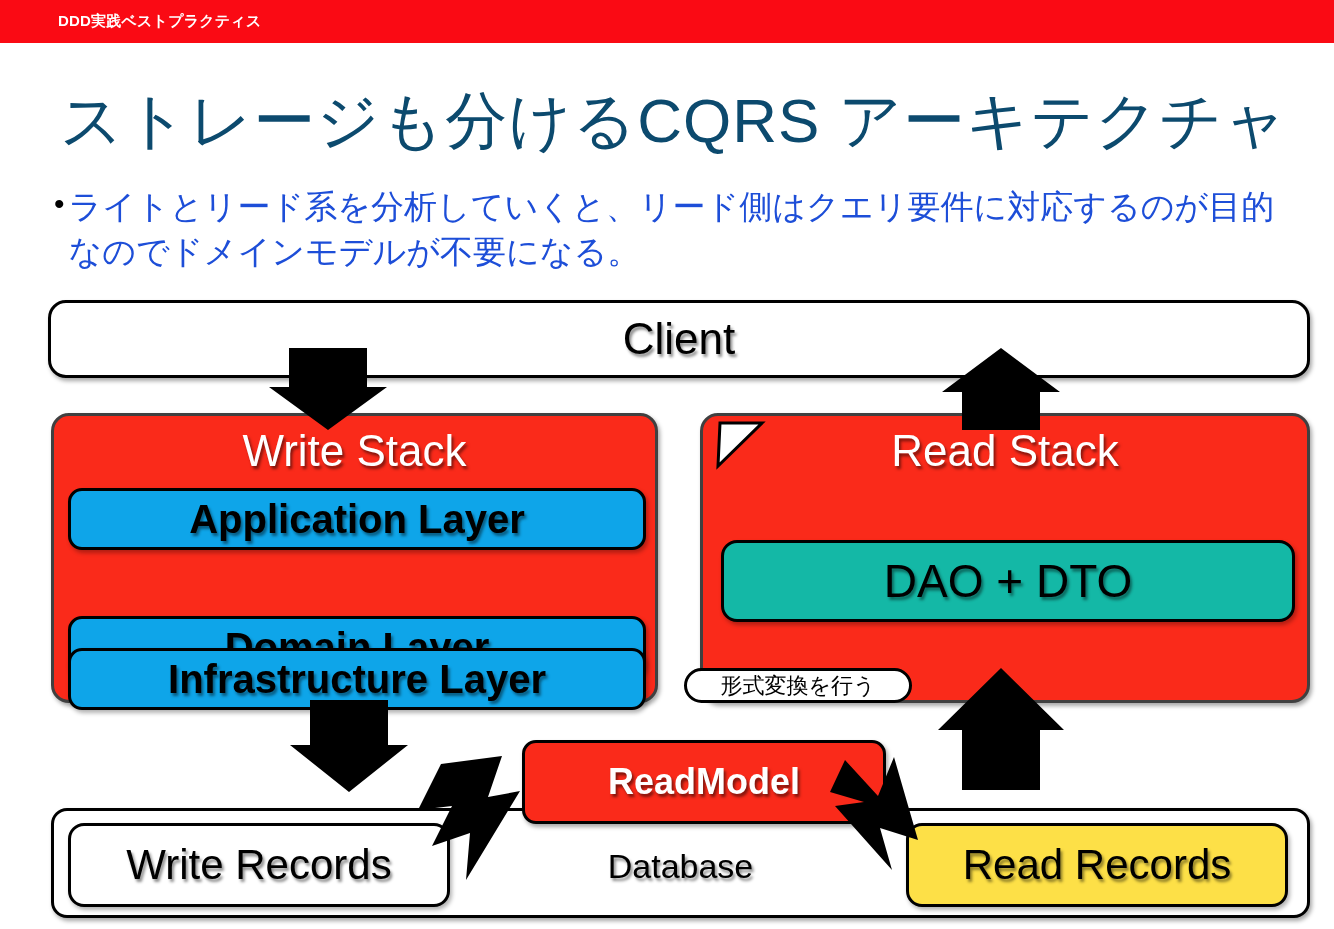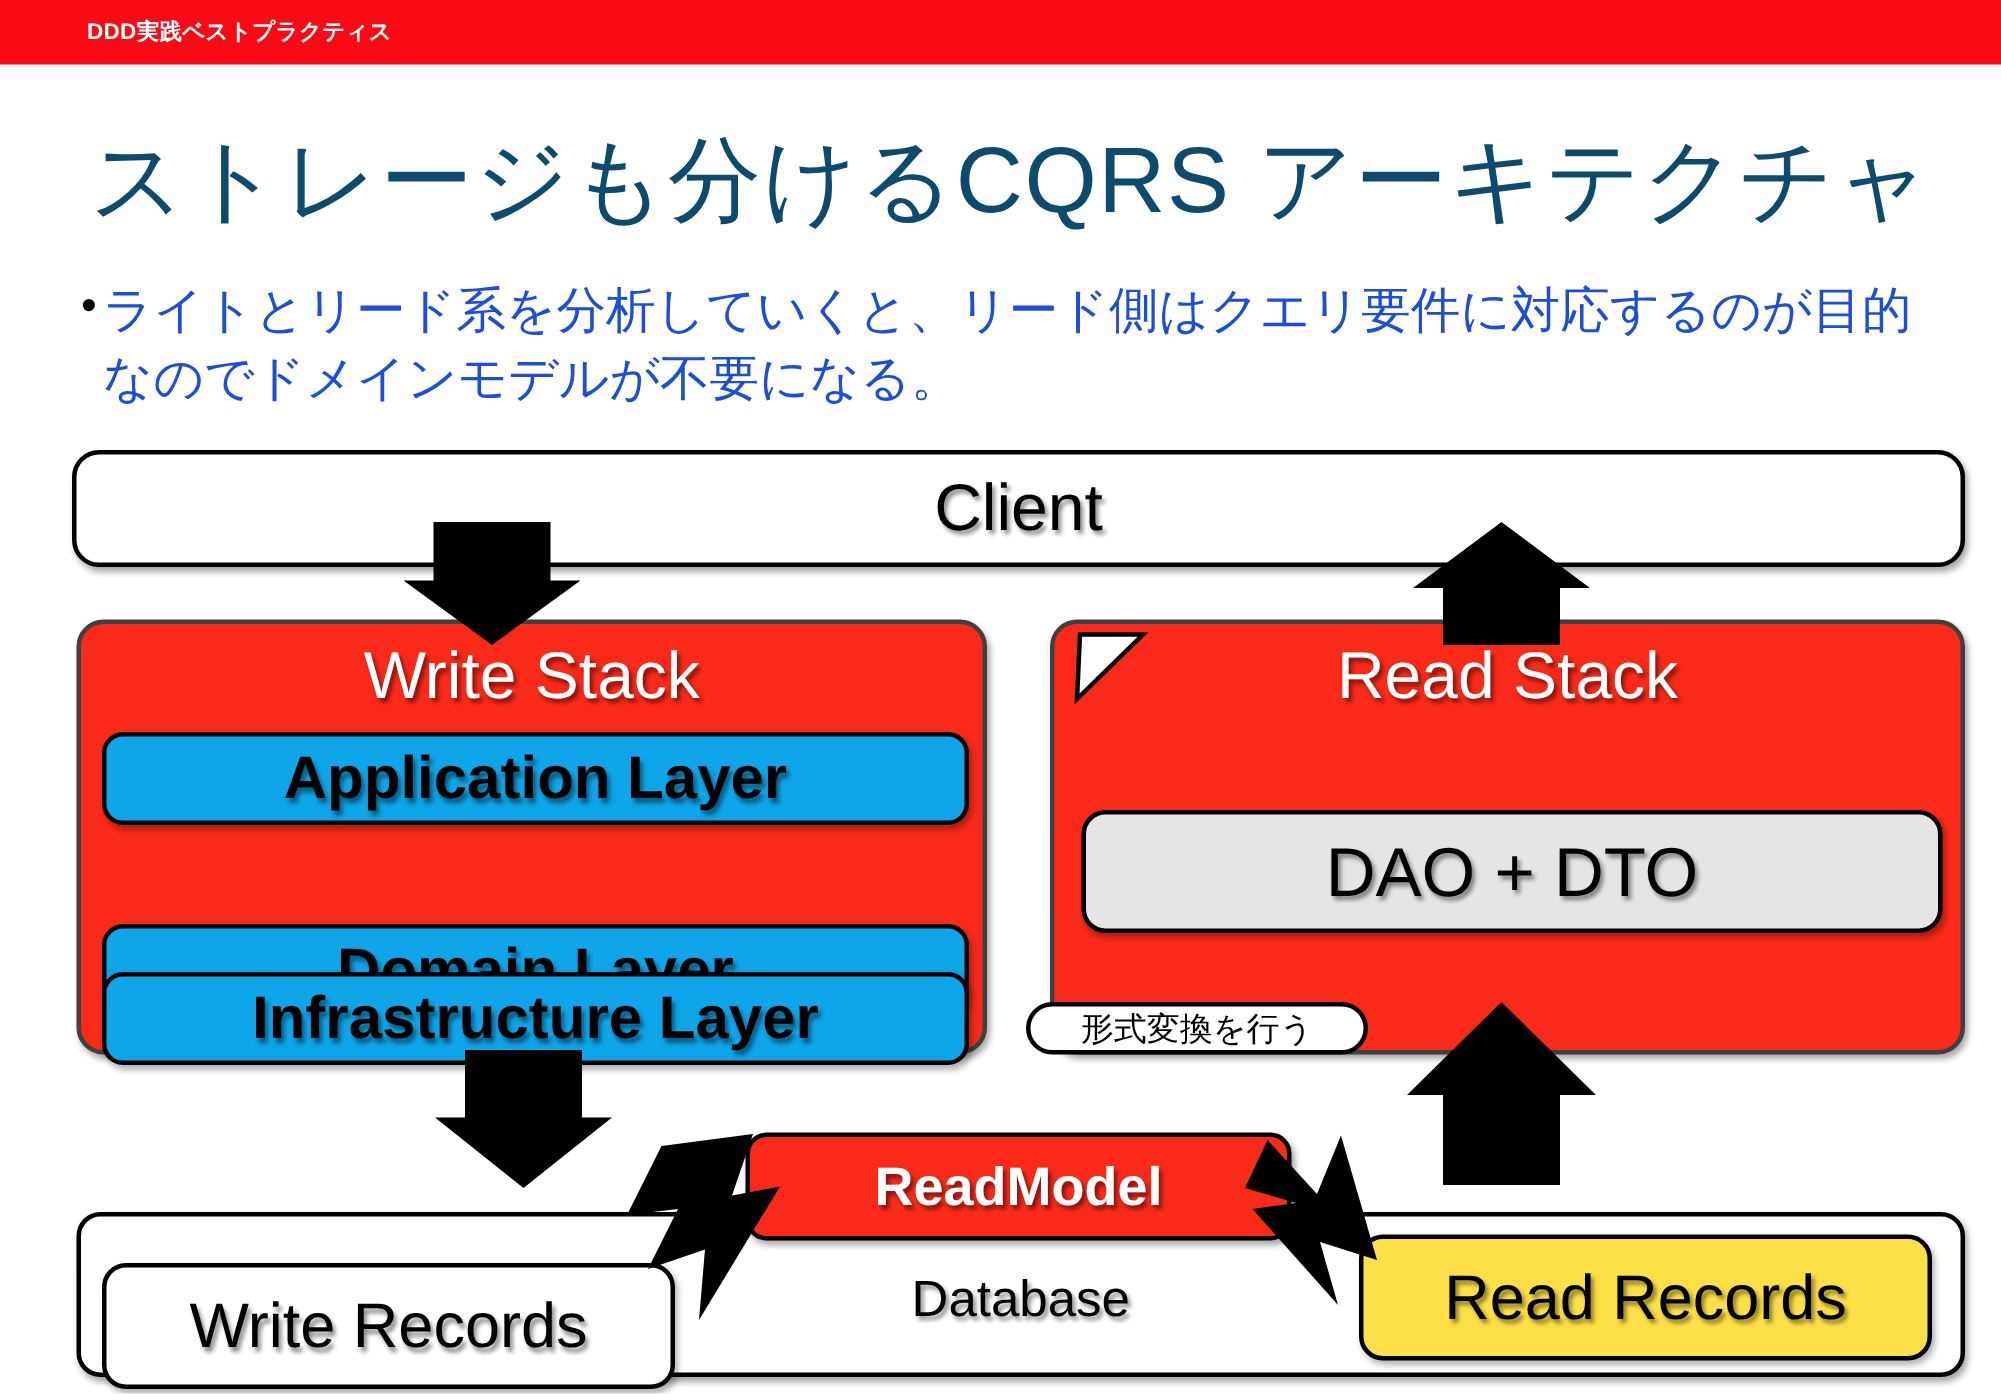--- a/index.html
+++ b/index.html
@@ -125,60 +125,58 @@
   
   #read-stack-box { left: 700px; top: 123px; width: 610px; height: 290px; border-radius: 18px; }
   #read-stack-title {
     position: absolute; left: 0; top: 10px; width: 100%;
     text-align: center; font-size: 44px;
   }
   #dao-dto-box {
     position: absolute;
     left: 18px; top: 124px; width: 574px; height: 82px;
     box-sizing: border-box;
-    border: 3px solid #000; border-radius: 16px; background: #e5e5e5;
+    border: 3px solid #000; border-radius: 16px; background: #14b8a6;
     display: flex; align-items: center; justify-content: center;
     box-shadow: 2px 3px 4px rgba(0,0,0,0.3);
   }
   #dao-dto-box .lbl { font-size: 46px; }
 
   
   #database-box { left: 51px; top: 518px; width: 1259px; height: 110px; border-radius: 16px; }
   #database-label {
     position: absolute; left: 0; top: 36px; width: 100%;
     text-align: center; font-size: 34px;
   }
   #write-records-box {
     position: absolute; left: 14px; top: 12px; width: 382px; height: 84px;
     box-sizing: border-box;
     border: 3px solid #000; border-radius: 16px; background: #fff;
     display: flex; align-items: center; justify-content: center;
     box-shadow: 2px 3px 4px rgba(0,0,0,0.3);
-    margin-top: 19px;
   }
   #read-records-box {
     position: absolute; left: 852px; top: 12px; width: 382px; height: 84px;
     box-sizing: border-box;
     border: 3px solid #000; border-radius: 16px; background: #fde047;
     display: flex; align-items: center; justify-content: center;
     box-shadow: 2px 3px 4px rgba(0,0,0,0.3);
   }
   #write-records-box .lbl, #read-records-box .lbl { font-size: 42px; }
 
   
   #readmodel-box {
     position: absolute;
-    left: 497px; top: 450px; width: 364px; height: 72px;
+    left: 522px; top: 450px; width: 364px; height: 84px;
     box-sizing: border-box;
     border: 3px solid #000; border-radius: 14px;
     background: #fa2a1a;
     display: flex; align-items: center; justify-content: center;
     box-shadow: 2px 3px 4px rgba(0,0,0,0.35);
     z-index: 6;
-    margin-top: 15px;
   }
   #readmodel-box .lbl-white { font-size: 36px; font-weight: bold; }
 
   
   #callout {
     position: absolute;
     left: 684px; top: 378px; width: 228px; height: 35px;
     box-sizing: border-box;
     border: 3px solid #000; border-radius: 24px; background: #fff;
     display: flex; align-items: center; justify-content: center;

